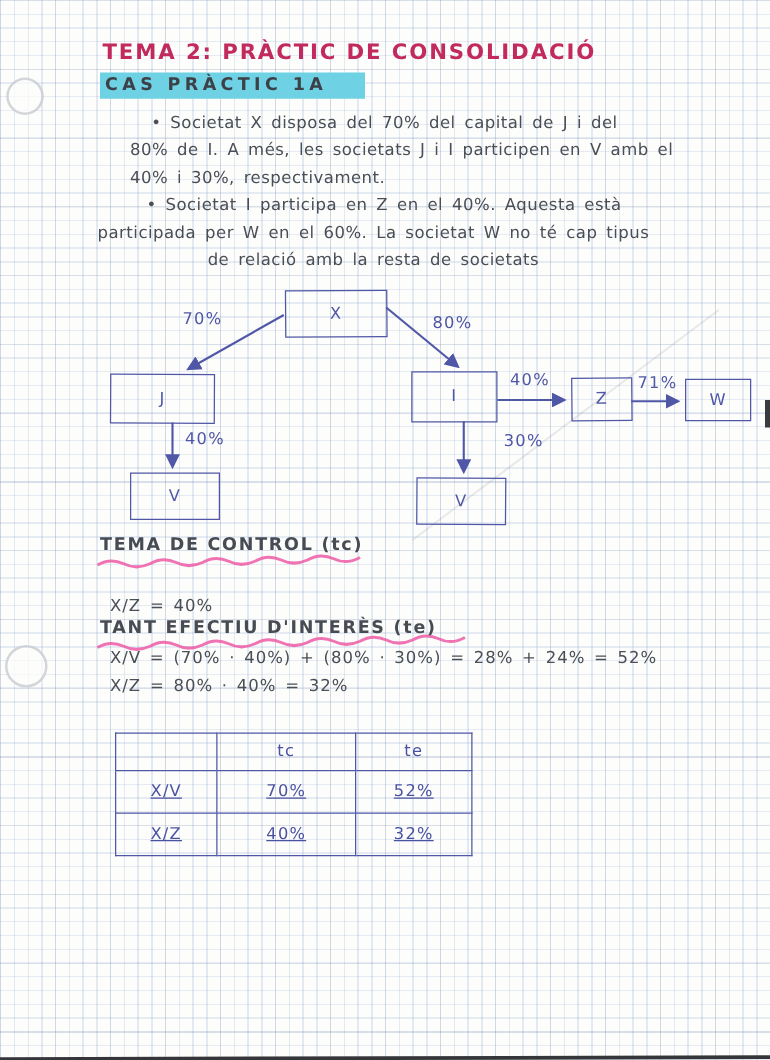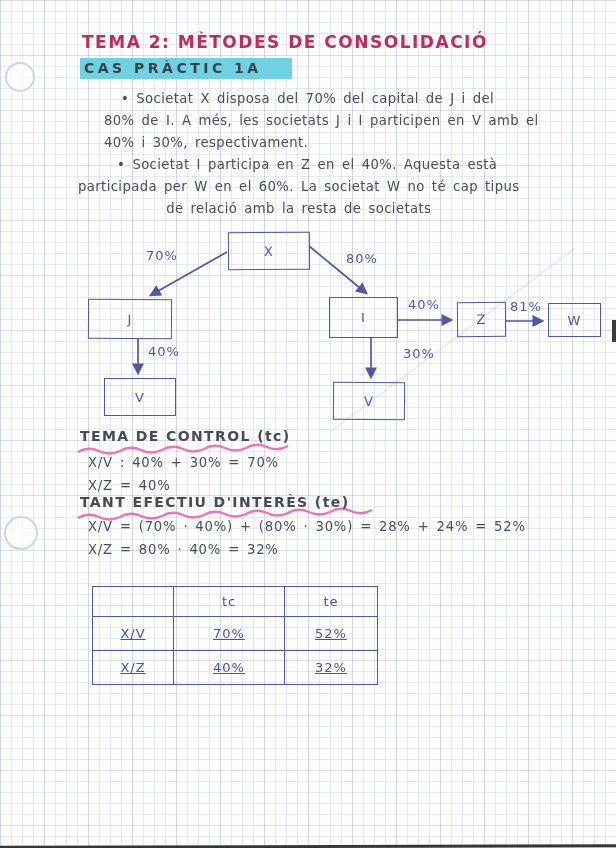--- a/index.html
+++ b/index.html
@@ -150,21 +150,21 @@
     <path d="M309,246 L366,293" stroke="#4f57a6" stroke-width="1.7" fill="none" marker-end="url(#arrow)"></path>
     <path d="M398,320 L451,320" stroke="#4f57a6" stroke-width="1.7" fill="none" marker-end="url(#arrow)"></path>
     <path d="M505,321 L542,321" stroke="#4f57a6" stroke-width="1.7" fill="none" marker-end="url(#arrow)"></path>
     <path d="M138,338 L138,373" stroke="#4f57a6" stroke-width="1.7" fill="none" marker-end="url(#arrow)"></path>
     <path d="M371,337 L371,377" stroke="#4f57a6" stroke-width="1.7" fill="none" marker-end="url(#arrow)"></path>
 
     <path d="M78,452 q10,-6 21,-1 q10,5 21,0 q10,-6 21,-1 q10,5 21,0 q10,-6 21,-1 q10,5 21,0 q10,-6 21,-1 q10,5 21,0 q10,-6 21,-1 q10,5 21,-1" stroke="#ed5ca6" stroke-width="2.4" fill="none" opacity="0.85"></path>
     <path d="M78,518 q10,-6 21,-1 q10,5 21,0 q10,-6 21,-1 q10,5 21,0 q10,-6 21,-1 q10,5 21,0 q10,-6 21,-1 q10,5 21,0 q10,-6 21,-1 q10,5 21,0 q10,-6 21,-1 q10,5 21,0 q10,-6 21,-1 q10,5 21,-1" stroke="#ed5ca6" stroke-width="2.4" fill="none" opacity="0.85"></path>
   </svg>
 
-  <div class="abs title z3">TEMA 2: MÈTODES DE CONSOLIDACIÓ</div>
+  <div class="abs title z3">TEMA 2: PRÀCTIC DE CONSOLIDACIÓ</div>
   <div class="abs subtitle z3">CAS PRÀCTIC 1A</div>
 
   <div class="bullet b1">
     <div class="line">• Societat X disposa del 70% del capital de J i del</div>
     <div class="line">80% de I. A més, les societats J i I participen en V amb el</div>
     <div class="line">40% i 30%, respectivament.</div>
   </div>
   <div class="bullet b2">
     <div class="line">• Societat I participa en Z en el 40%. Aquesta està</div>
     <div class="line">participada per W en el 60%. La societat W no té cap tipus</div>
@@ -189,26 +189,25 @@
   <div class="node node-v1">
       <span>V</span>
     </div>
   <div class="node node-v2">
       <span>V</span>
     </div>
 
   <div class="elabel el-0">70%</div>
   <div class="elabel el-1">80%</div>
   <div class="elabel el-2">40%</div>
-  <div class="elabel el-3">81%</div>
+  <div class="elabel el-3">71%</div>
   <div class="elabel el-4">40%</div>
   <div class="elabel el-5">30%</div>
 
   <div class="abs sec-heading h-tc">TEMA DE CONTROL (tc)</div>
-  <div class="abs formula f-tc-0">X/V : 40% + 30% = 70%</div>
   <div class="abs formula f-tc-1">X/Z = 40%</div>
 
   <div class="abs sec-heading h-te">TANT EFECTIU D'INTERÈS (te)</div>
   <div class="abs formula f-te-0">X/V = (70% · 40%) + (80% · 30%) = 28% + 24% = 52%</div>
   <div class="abs formula f-te-1">X/Z = 80% · 40% = 32%</div>
 
   <table class="sum-table">
     <tbody>
         <tr class="hdr">
       <th class="c0"></th>

